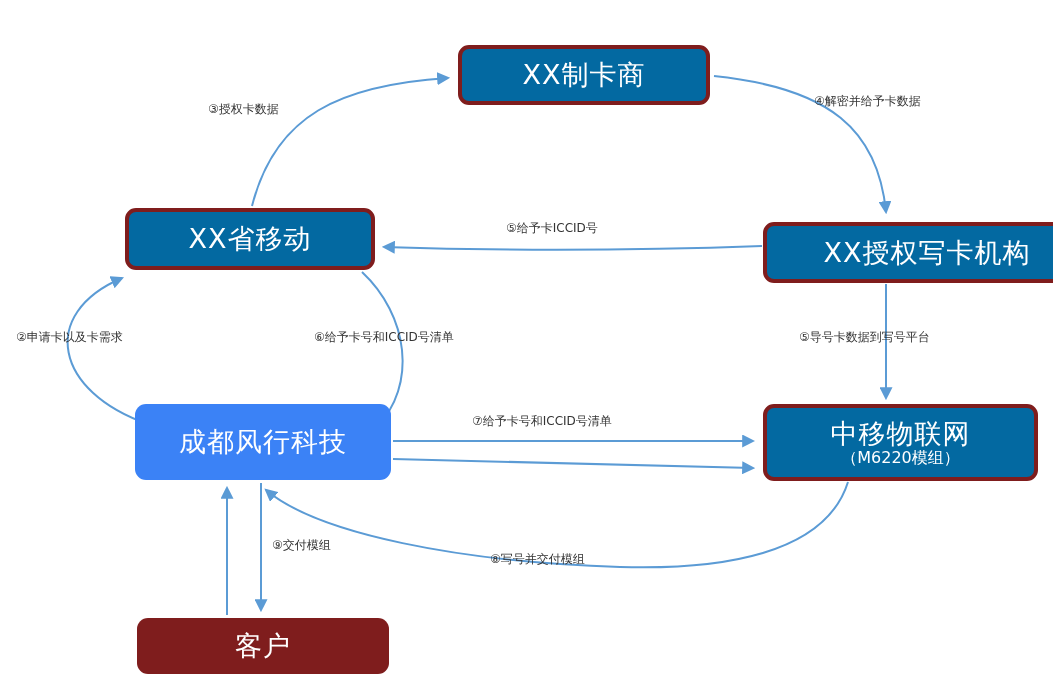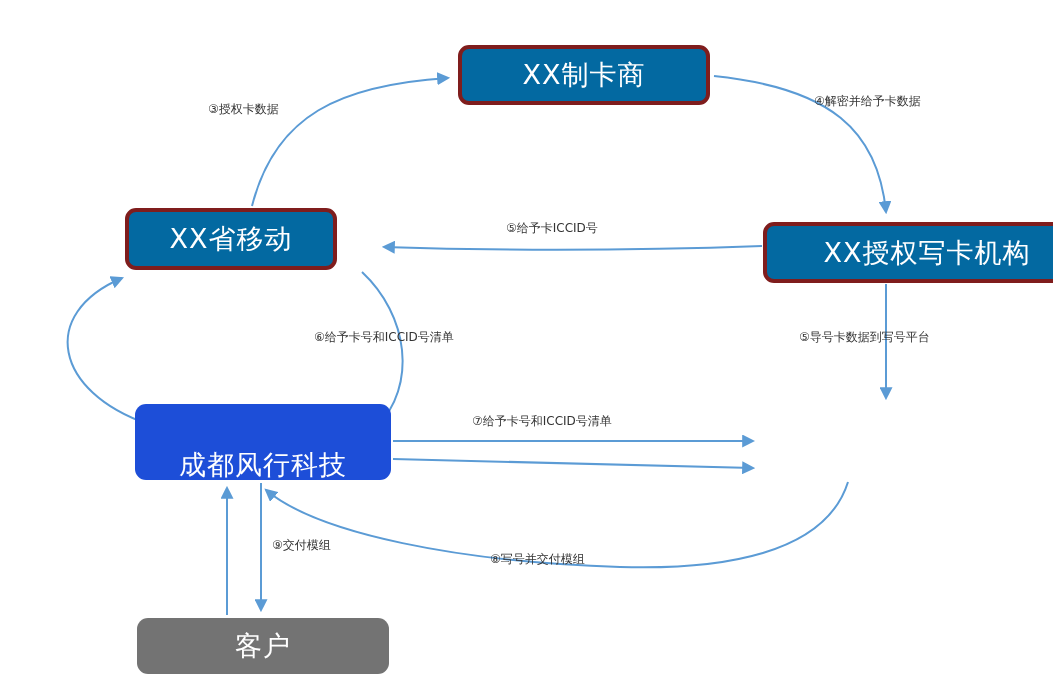--- a/index.html
+++ b/index.html
@@ -17,22 +17,22 @@
     align-items:center;justify-content:center;
     color:#ffffff;
     font-size:27px;
     line-height:1.15;
     border-radius:11px;
     box-sizing:border-box;
     text-align:center;
     letter-spacing:1px;
   }
   .node-blue{background:#0369a1;border:4px solid #7f1d1d;}
-  .node-orange{background:#1d4ed8;border:none;justify-content:flex-end;}
-  .node-green{background:#737373;border:none;}
+  .node-orange{background:#3b82f6;border:none;}
+  .node-green{background:#7f1d1d;border:none;}
   .node .sub{font-size:16px;letter-spacing:0;}
   .edge-label{
     position:absolute;
     font-size:12px;
     color:#333333;
     white-space:nowrap;
   }
 </style>
 </head>
 <body>
@@ -57,39 +57,44 @@
       <path d="M 848,482 C 825,555 720,570 620,567 C 460,562 318,534 266,490" marker-end="url(#arrow)"></path>
       <path d="M 227,615 L 227,488" marker-end="url(#arrow)"></path>
       <path d="M 261,483 L 261,610" marker-end="url(#arrow)"></path>
     </g>
   </svg>
 
   <div class="node node-blue" style="left:458px;top:45px;width:252px;height:60px">
     <span>XX制卡商</span>
   </div>
 
-  <div class="node node-blue" style="left:125px;top:208px;width:212px;height:62px">
+  <div class="node node-blue" style="left:125px;top:208px;width:250px;height:62px">
     <span>XX省移动</span>
   </div>
 
   <div class="node node-blue" style="left:763px;top:222px;width:328px;height:61px">
     <span>XX授权写卡机构</span>
   </div>
 
   <div class="node node-orange" style="left:135px;top:404px;width:256px;height:76px">
     <span>成都风行科技</span>
   </div>
 
+  <div class="node node-blue" style="left:763px;top:404px;width:275px;height:77px">
+    <span>中移物联网</span>
+    <span class="sub">（M6220模组）</span>
+  </div>
 
   <div class="node node-green" style="left:137px;top:618px;width:252px;height:56px">
     <span>客户</span>
   </div>
 
   <div class="edge-label" style="left:208px;top:101px">③授权卡数据</div>
   <div class="edge-label" style="left:814px;top:93px">④解密并给予卡数据</div>
   <div class="edge-label" style="left:506px;top:220px">⑤给予卡ICCID号</div>
+  <div class="edge-label" style="left:16px;top:329px">②申请卡以及卡需求</div>
   <div class="edge-label" style="left:314px;top:329px">⑥给予卡号和ICCID号清单</div>
   <div class="edge-label" style="left:799px;top:329px">⑤导号卡数据到写号平台</div>
   <div class="edge-label" style="left:472px;top:413px">⑦给予卡号和ICCID号清单</div>
   <div class="edge-label" style="left:272px;top:537px">⑨交付模组</div>
   <div class="edge-label" style="left:490px;top:551px">⑧写号并交付模组</div>
 
 </div>
 
 </body></html>

